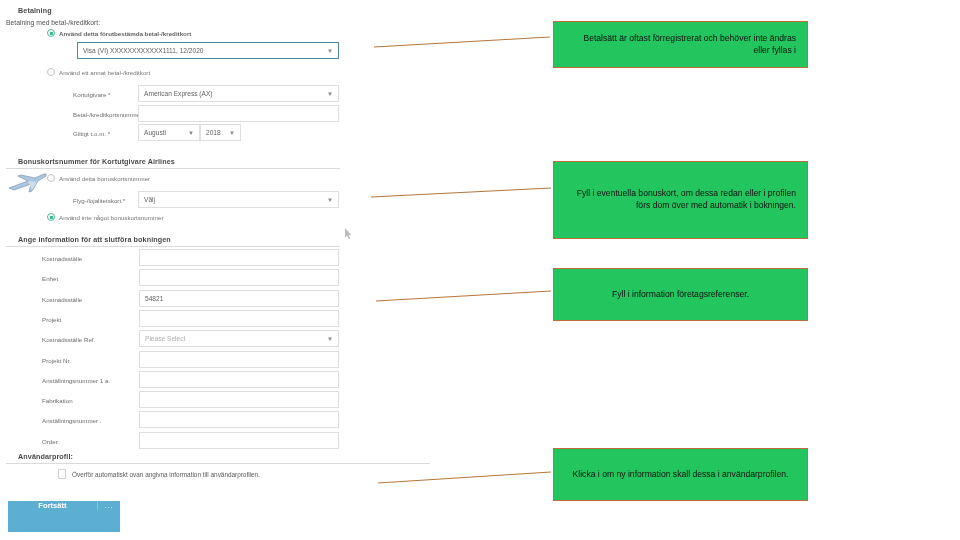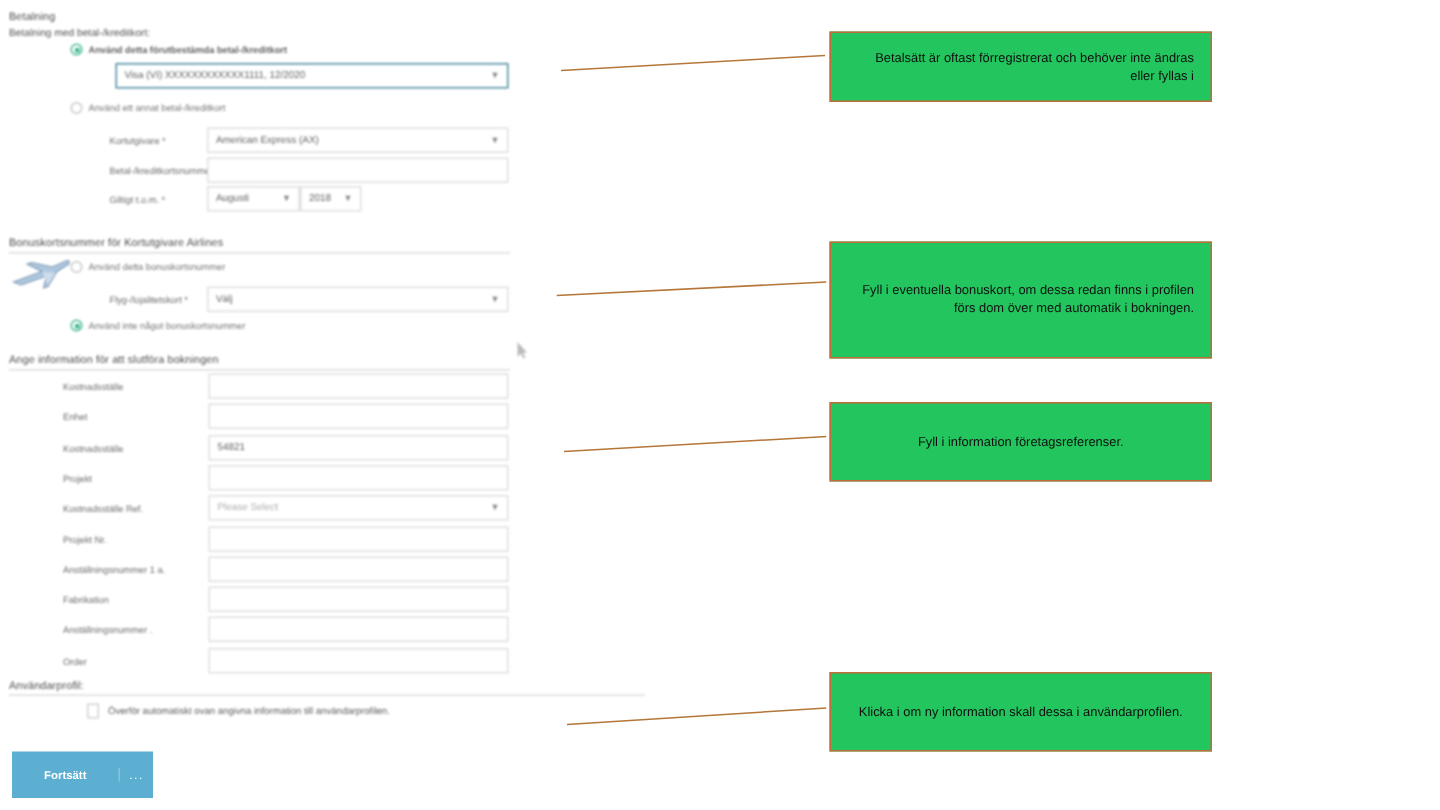--- a/index.html
+++ b/index.html
@@ -6,21 +6,21 @@
   body{
     width:960px;height:540px;background:#ffffff;
     font-family:"Liberation Sans", sans-serif;
     position:relative;overflow:hidden;
     -webkit-font-smoothing:antialiased;
   }
   .blur{filter:blur(0.55px);opacity:.82;}
   
   #form-pane{position:absolute;left:0;top:0;width:420px;height:540px;}
   .sec-title{
-    font-size:7.2px;font-weight:normal;color:#1b1b1b;letter-spacing:.1px;
+    font-size:7.2px;font-weight:bold;color:#1b1b1b;letter-spacing:.1px;margin-left:12px;
   }
   .sec-sub{font-size:6.8px;color:#2a2a2a;}
   .rule{height:1px;background:#d3d3d3;}
   .row{display:flex;align-items:center;}
   .lbl{
     font-size:6.2px;color:#4a4a4a;text-align:left;
   }
   .fld{
     box-sizing:border-box;height:17px;border:1px solid #d7d7d7;background:#fff;
     font-size:6.6px;color:#3b3b3b;display:flex;align-items:center;
@@ -41,22 +41,22 @@
   .rlabel{font-size:6.2px;color:#3c3c3c;margin-left:4px;font-weight:bold;}
   .rlabel.norm{font-weight:normal;color:#555;}
   .chk{
     width:8px;height:10px;border:1px solid #c8c8c8;background:#fff;
     box-sizing:border-box;display:inline-block;flex:none;
   }
   .chk-label{font-size:6.4px;color:#333;margin-left:6px;}
   #plane{position:absolute;left:6px;top:170px;width:42px;height:26px;}
   
   #continue-bar{
-    position:absolute;left:8px;top:501px;width:94px;height:31px;
-    background:#5cafd0;display:flex;align-items:center;
+    position:absolute;left:8px;top:501px;width:112px;height:31px;
+    background:#5cafd0;display:flex;align-items:flex-start;
   }
   #continue-btn{
     flex:1;display:flex;align-items:center;justify-content:center;
     color:#fff;font-size:7.6px;font-weight:bold;
   }
   #continue-more{
     width:22px;border-left:1px solid #86c4dd;display:flex;align-items:center;
     justify-content:center;color:#fff;font-size:8px;letter-spacing:1px;
   }
   
@@ -218,15 +218,15 @@
       <path d="M0 11 L175 1" stroke="#b5763a" stroke-width="1" fill="none"></path>
     </svg>
 </div>
 <div class="leader" style="left:378px;top:470px;width:173px;">
   <svg width="173" height="14" viewBox="0 0 173 14">
       <path d="M0 13 L173 2" stroke="#b5763a" stroke-width="1" fill="none"></path>
     </svg>
 </div>
 
 <div class="callout" style="left:553px;top:21px;width:255px;height:47px;">Betalsätt är oftast förregistrerat och behöver inte ändras eller fyllas i</div>
-<div class="callout" style="left:553px;top:161px;width:255px;height:78px;">Fyll i eventuella bonuskort,  om dessa redan finns i profilen förs dom över med automatik i bokningen.</div>
+<div class="callout" style="left:553px;top:161px;width:255px;height:78px;">Fyll i eventuella bonuskort,  om dessa redan eller i profilen förs dom över med automatik i bokningen.</div>
 <div class="callout" style="left:553px;top:268px;width:255px;height:53px;">Fyll i information företagsreferenser.</div>
 <div class="callout" style="left:553px;top:448px;width:255px;height:53px;">Klicka i om ny information skall dessa i användarprofilen.</div>
 
 </body></html>

